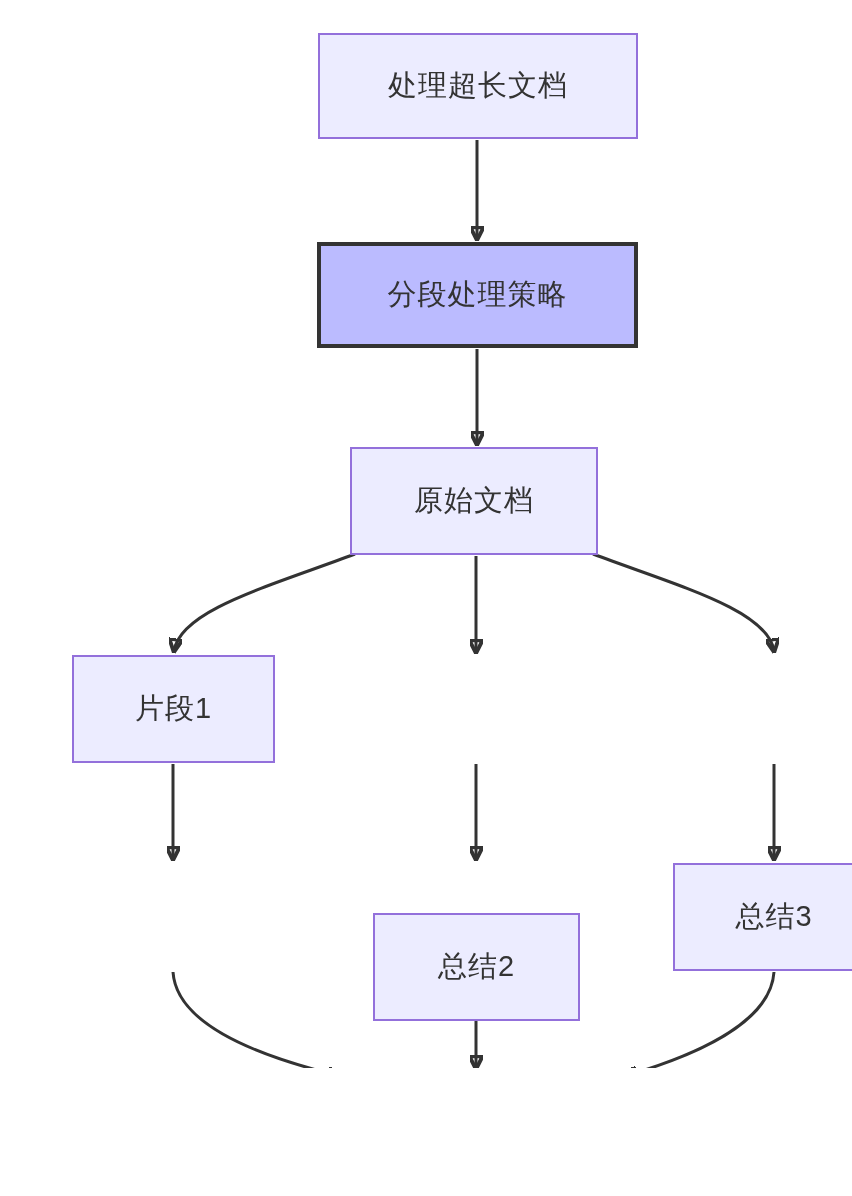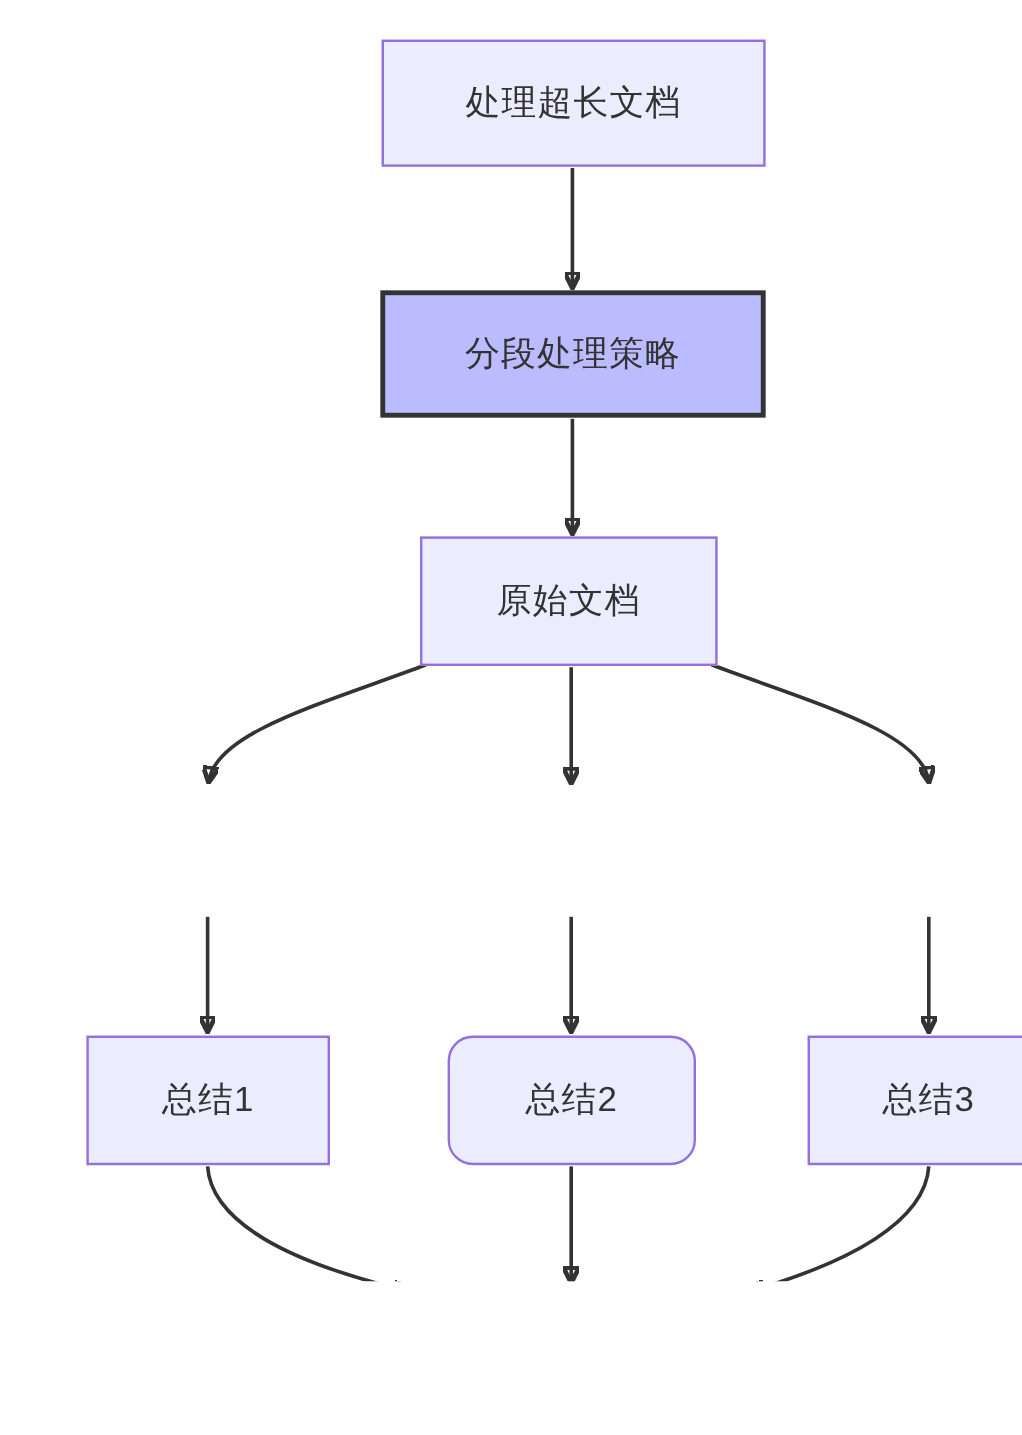--- a/index.html
+++ b/index.html
@@ -29,21 +29,21 @@
   .node.strategy{background:var(--strategy-fill);border:4px solid var(--strategy-border);}
   .node.result{background:var(--result-fill);border:4px solid var(--result-border);}
   
   .n-a{left:278px;top:33px;width:320px;height:106px;}
   .n-b{left:277px;top:242px;width:321px;height:106px;}
   .n-c{left:310px;top:447px;width:248px;height:108px;}
   .n-d{left:32px; top:655px;width:203px;height:108px;}
   .n-e{left:333px;top:655px;width:207px;height:108px;}
   .n-f{left:633px;top:655px;width:202px;height:108px;}
   .n-g{left:32px; top:863px;width:203px;height:108px;}
-  .n-h{left:333px;top:863px;width:207px;height:108px;border-radius:21px;}
+  .n-h{left:333px;top:913px;width:207px;height:108px;}
   .n-i{left:633px;top:863px;width:202px;height:108px;}
   .n-j{left:310px;top:1072px;width:265px;height:106px;}
 </style>
 </head>
 <body>
 
 <div class="canvas">
 
   <svg class="edges" viewBox="0 0 852 1196" xmlns="http://www.w3.org/2000/svg">
     <defs>
@@ -69,26 +69,26 @@
   </div>
 
   <div class="node n-c">
     <span>原始文档</span>
   </div>
 
   <div class="node strategy n-b">
     <span>分段处理策略</span>
   </div>
 
+  <div class="node n-d">
+    <span>片段1</span>
+  </div>
 
 
 
-  <div class="node n-g">
-    <span>总结1</span>
-  </div>
 
   <div class="node n-h">
     <span>总结2</span>
   </div>
 
   <div class="node n-i">
     <span>总结3</span>
   </div>
 
 

